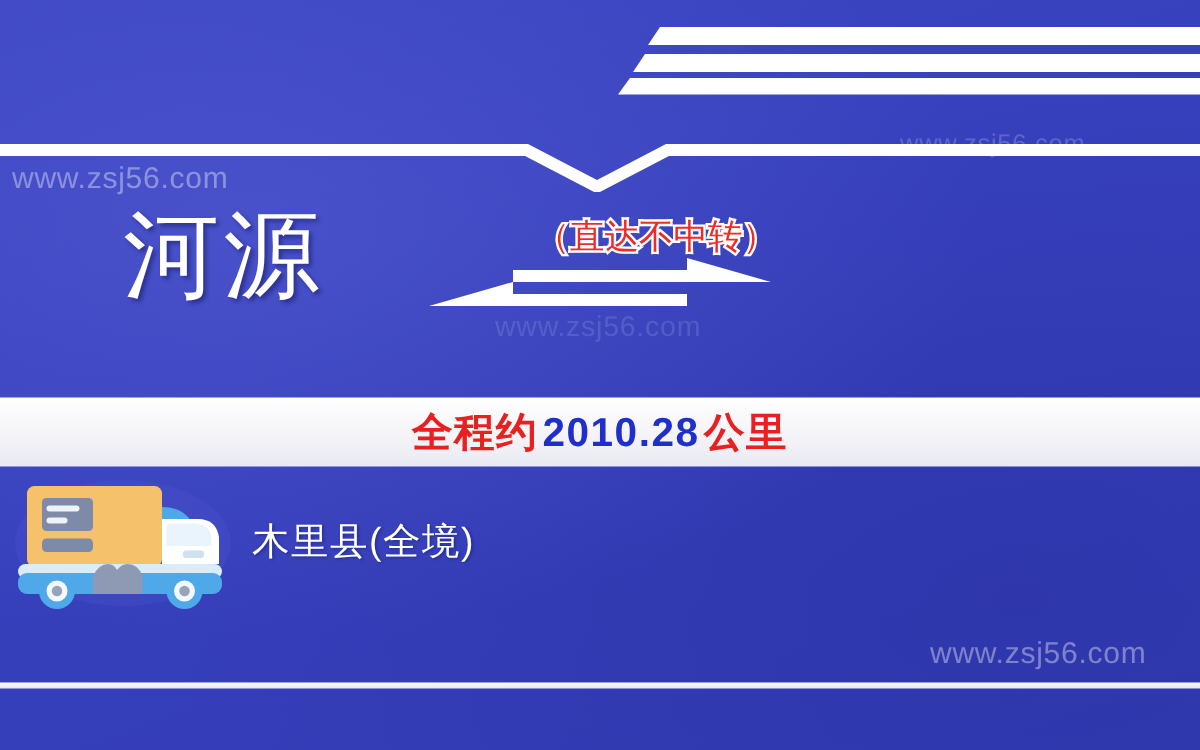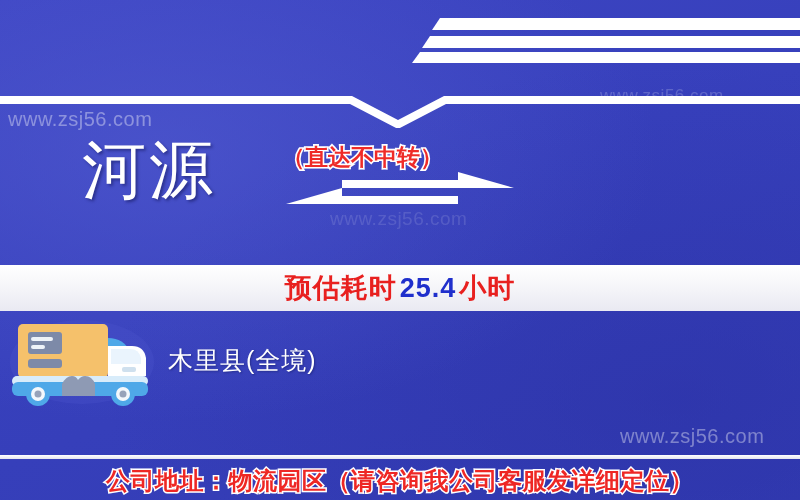--- a/index.html
+++ b/index.html
@@ -118,24 +118,24 @@
     position: absolute;
     left: 282px;
     top: 0;
     width: 236px;
     height: 128px;
   }
   .mid-top, .mid-bottom {
     position: absolute;
     left: 0;
     width: 236px;
-    text-align: left;
+    text-align: right;
     color: #ef2b28;
     font-size: 23px;
-    font-weight: bold;
+    font-weight: normal;
     letter-spacing: 0px;
     -webkit-text-stroke: 3.2px #ffffff;
     paint-order: stroke fill;
     white-space: nowrap;
   }
   .mid-top    { top: 14px; }
   .mid-bottom { top: 94px; }
   .arrows {
     position: absolute;
     left: 0;
@@ -264,21 +264,21 @@
 
         <polygon points="176,24 60,24 60,16 4,32 176,32" fill="#ffffff"></polygon>
       </svg>
 
     </div>
 
   </div>
 
   <div class="infobar">
     <div class="info-cell">
-      <span>预估耗时</span><span class="info-num">25.4</span><span>小时</span>
+      <span>全程约</span><span class="info-num">2010.28</span><span>公里</span>
     </div>
   </div>
 
   <div class="coverage">
 
     <svg class="truck" width="156" height="92" viewBox="0 0 156 92">
 
       <ellipse cx="78" cy="46" rx="72" ry="42" fill="#4a53cc" opacity="0.35"></ellipse>
 
       <path d="M104,22 q16,0 22,14 l6,16 -28,0 Z" fill="#4fa8e8"></path>
@@ -304,17 +304,14 @@
       <circle cx="34" cy="78" r="3.5" fill="#97a3ba"></circle>
       <circle cx="119" cy="78" r="12" fill="#4fa8e8"></circle>
       <circle cx="119" cy="78" r="7" fill="#f3f8fc"></circle>
       <circle cx="119" cy="78" r="3.5" fill="#97a3ba"></circle>
     </svg>
 
     <div class="coverage-label">木里县(全境)</div>
   </div>
 
   <div class="divider-bottom"></div>
-  <div class="footer">
-    <div class="footer-text">公司地址：物流园区（请咨询我公司客服发详细定位）</div>
-  </div>
 
 </div>
 
 </body></html>

